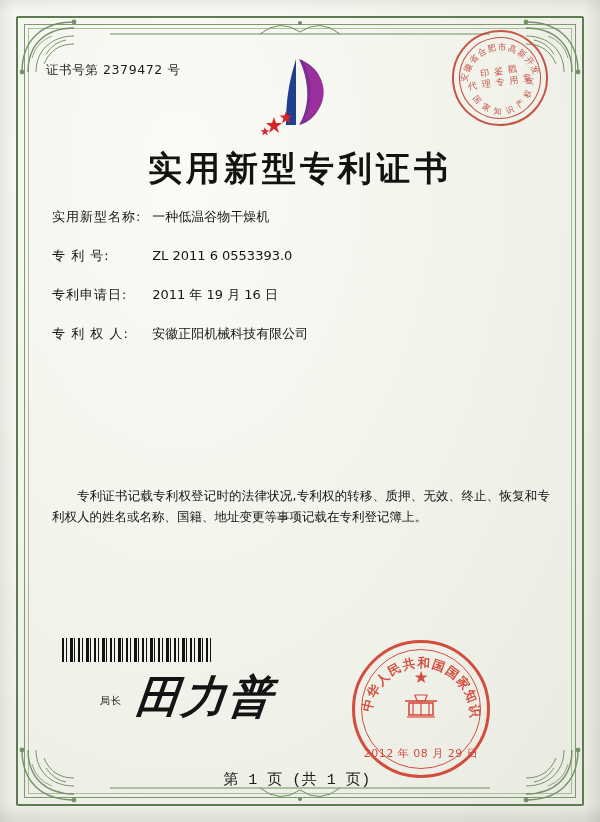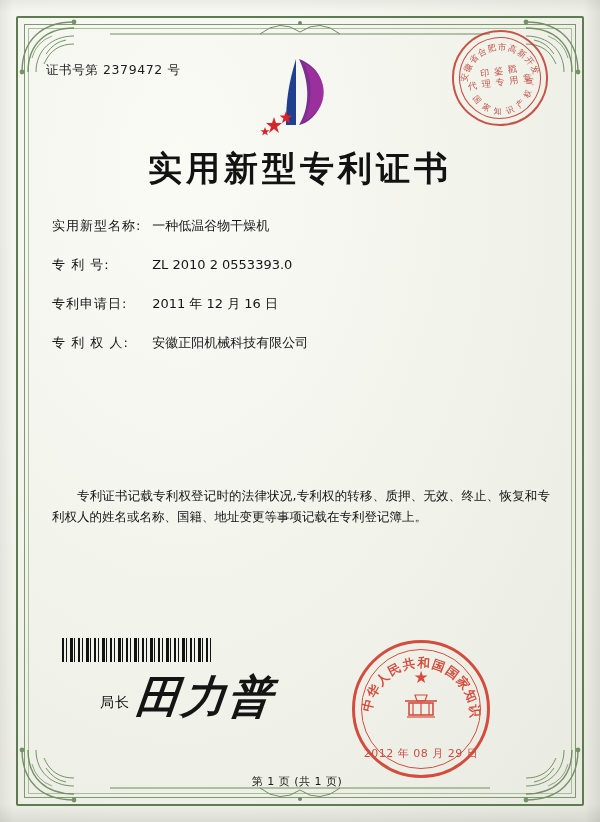--- a/index.html
+++ b/index.html
@@ -143,21 +143,20 @@
   }
 
   
   .fields {
     position: absolute;
     left: 52px;
     top: 208px;
     right: 52px;
     font-size: 13px;
     color: #151515;
-    margin-top: 9px;
   }
   .field-row {
     margin-bottom: 21px;
     line-height: 18px;
     white-space: nowrap;
   }
   .field-label {
     display: inline-block;
     min-width: 96px;
     letter-spacing: 1px;
@@ -237,21 +236,21 @@
     font-size: 11px;
     letter-spacing: .5px;
     color: #cf3a2c;
   }
 
   
   .director-label {
     position: absolute;
     left: 100px;
     top: 694px;
-    font-size: 14px;
+    font-size: 10px;
     color: #101010;
     letter-spacing: 1px;
   }
   .signature {
     position: absolute;
     left: 136px;
     top: 668px;
     font-family: "DejaVu Serif", serif;
     font-size: 44px;
     font-weight: bold;
@@ -260,23 +259,24 @@
     letter-spacing: 2px;
     transform: skewX(-6deg);
   }
 
   
   .footer {
     position: absolute;
     left: 0; right: 6px;
     bottom: 33px;
     text-align: center;
-    font-size: 11px;
+    font-size: 15px;
     color: #1a1a1a;
     letter-spacing: .5px;
+    font-family: Liberation Mono, monospace;
   }
 </style>
 </head>
 <body>
 
 <div class="page">
   <div class="paper"></div>
 
   <div class="frame-outer"></div>
   <div class="frame-inner"></div>
@@ -381,25 +381,25 @@
 
   <div class="title">实用新型专利证书</div>
 
   <div class="fields">
     <div class="field-row">
       <span class="field-label">实用新型名称:</span>
       <span class="field-value">一种低温谷物干燥机</span>
     </div>
     <div class="field-row">
       <span class="field-label">专 利 号:</span>
-      <span class="field-value">ZL 2010 2 0553393.0</span>
+      <span class="field-value">ZL 2011 6 0553393.0</span>
     </div>
     <div class="field-row">
       <span class="field-label">专利申请日:</span>
-      <span class="field-value">2011 年 12 月 16 日</span>
+      <span class="field-value">2011 年 19 月 16 日</span>
     </div>
     <div class="field-row">
       <span class="field-label">专 利 权 人:</span>
       <span class="field-value">安徽正阳机械科技有限公司</span>
     </div>
   </div>
 
   <div class="paras">
     <p class="para">专利证书记载专利权登记时的法律状况,专利权的转移、质押、无效、终止、恢复和专利权人的姓名或名称、国籍、地址变更等事项记载在专利登记簿上。</p>
   </div>

